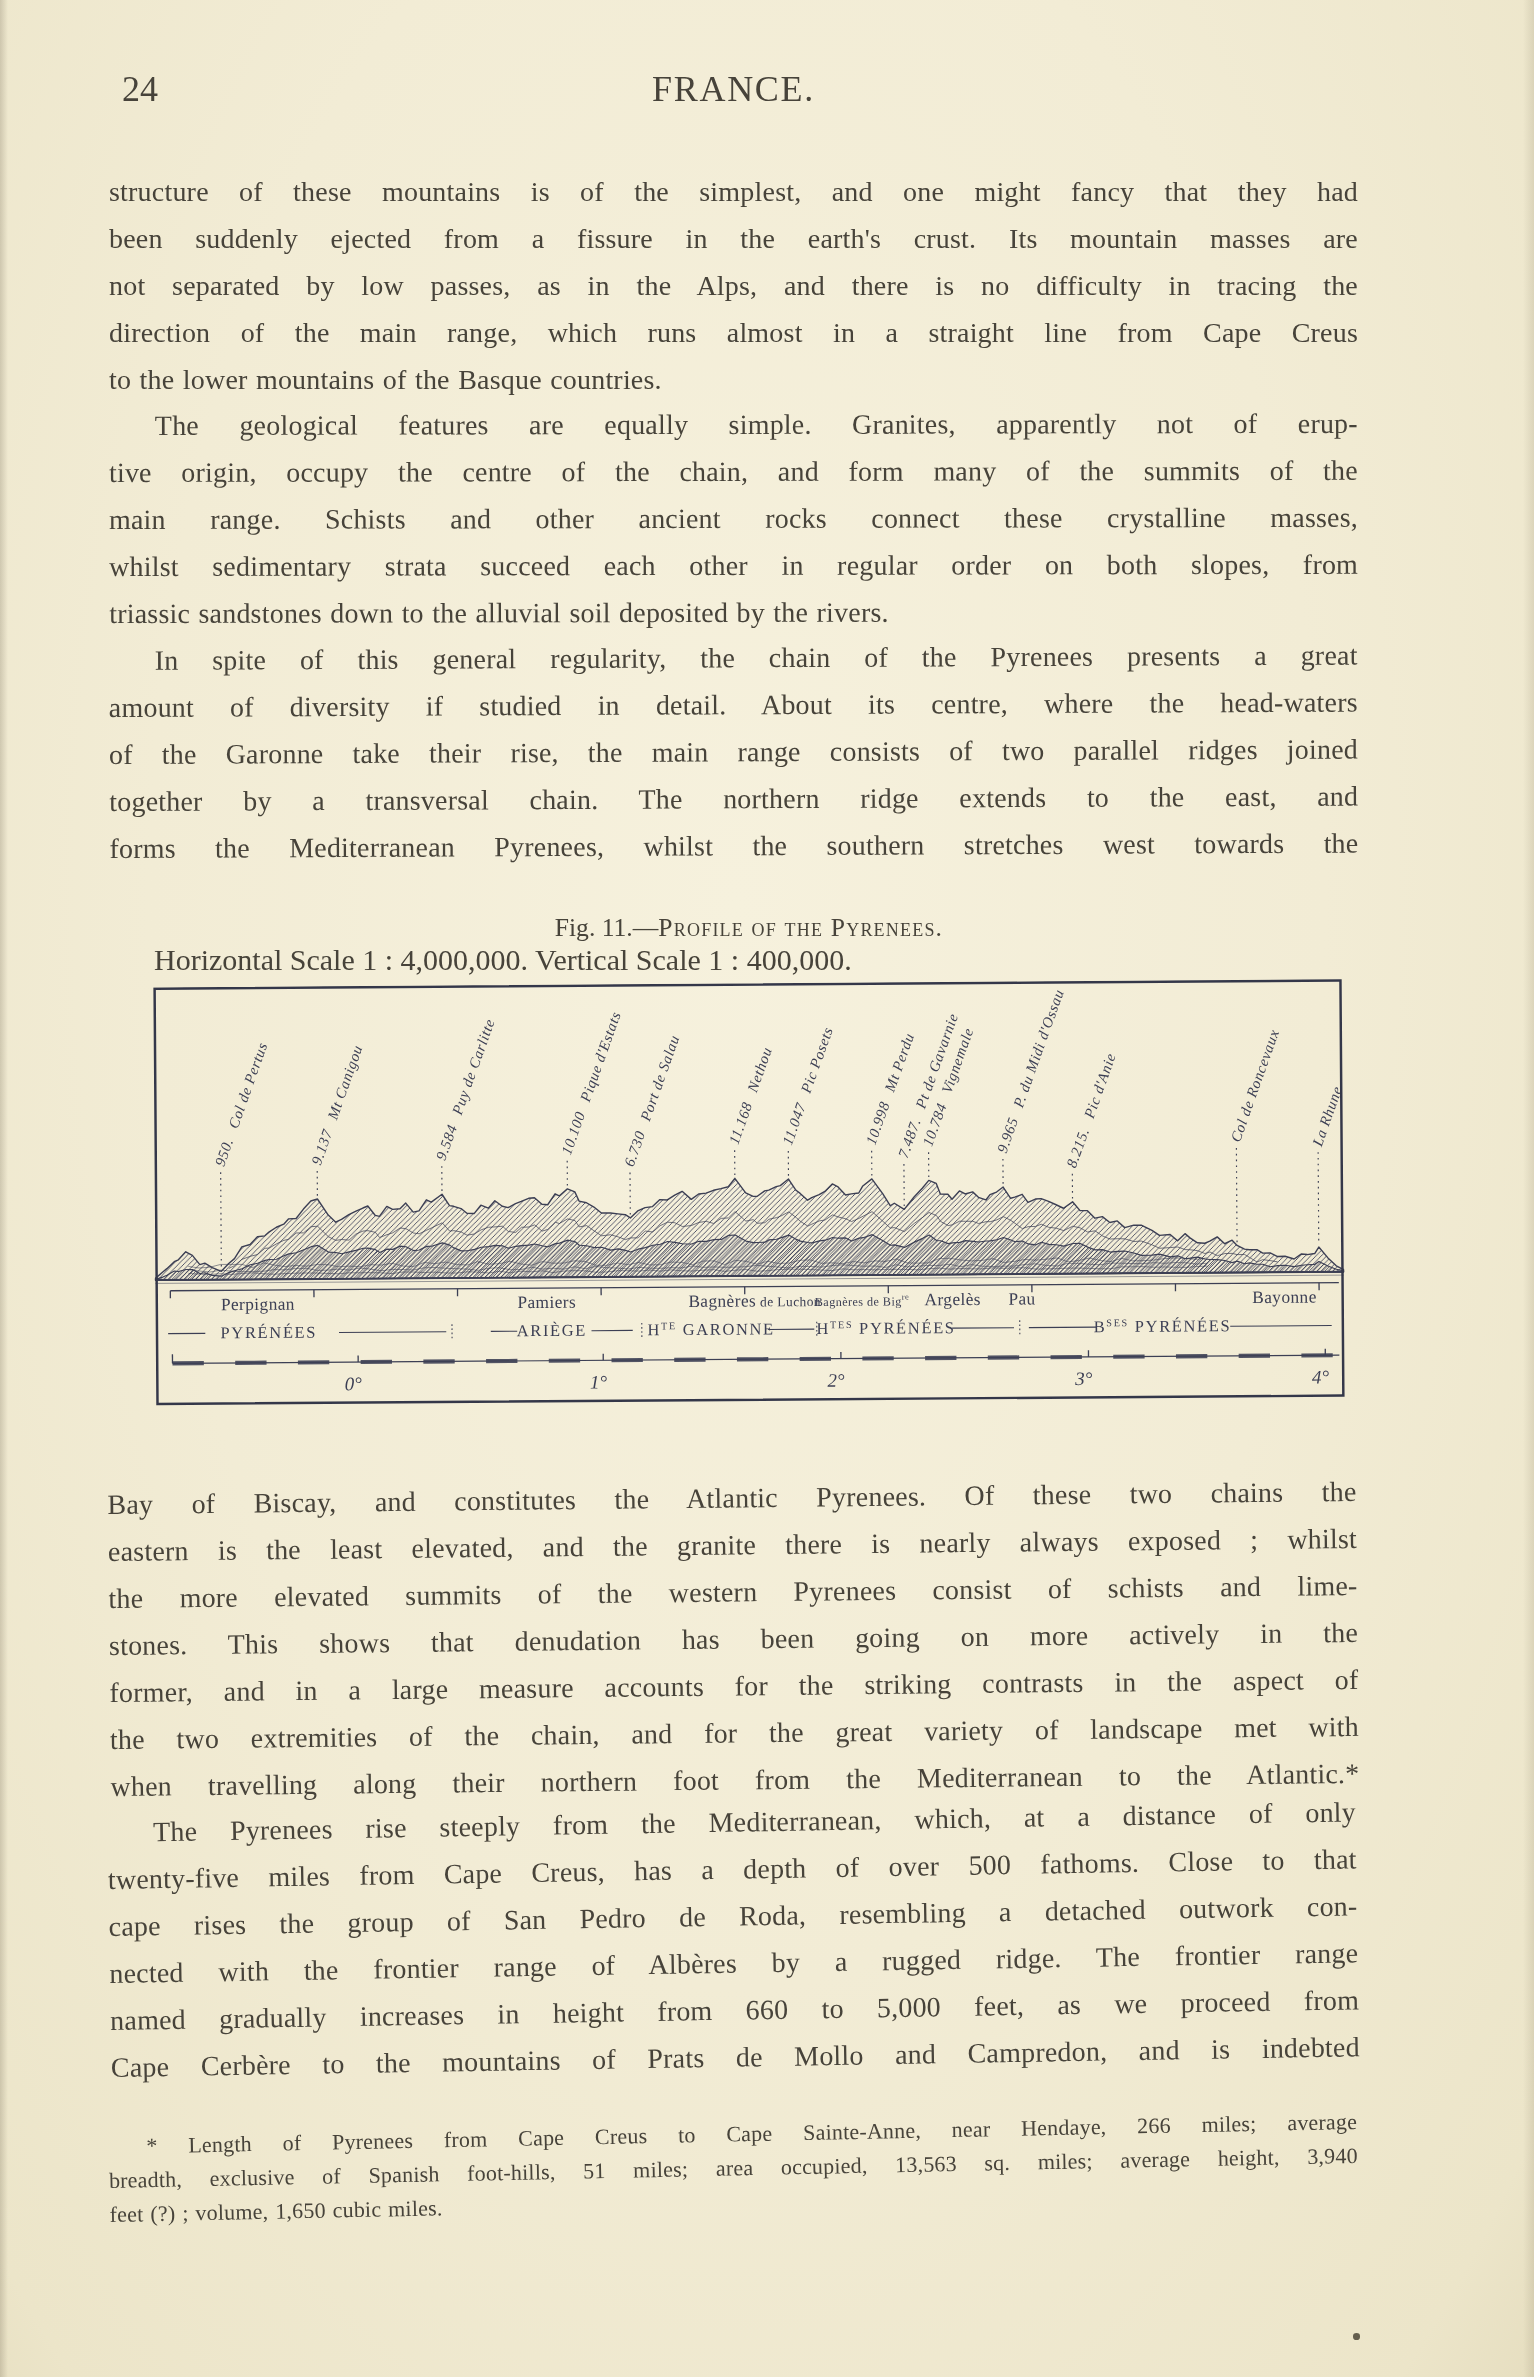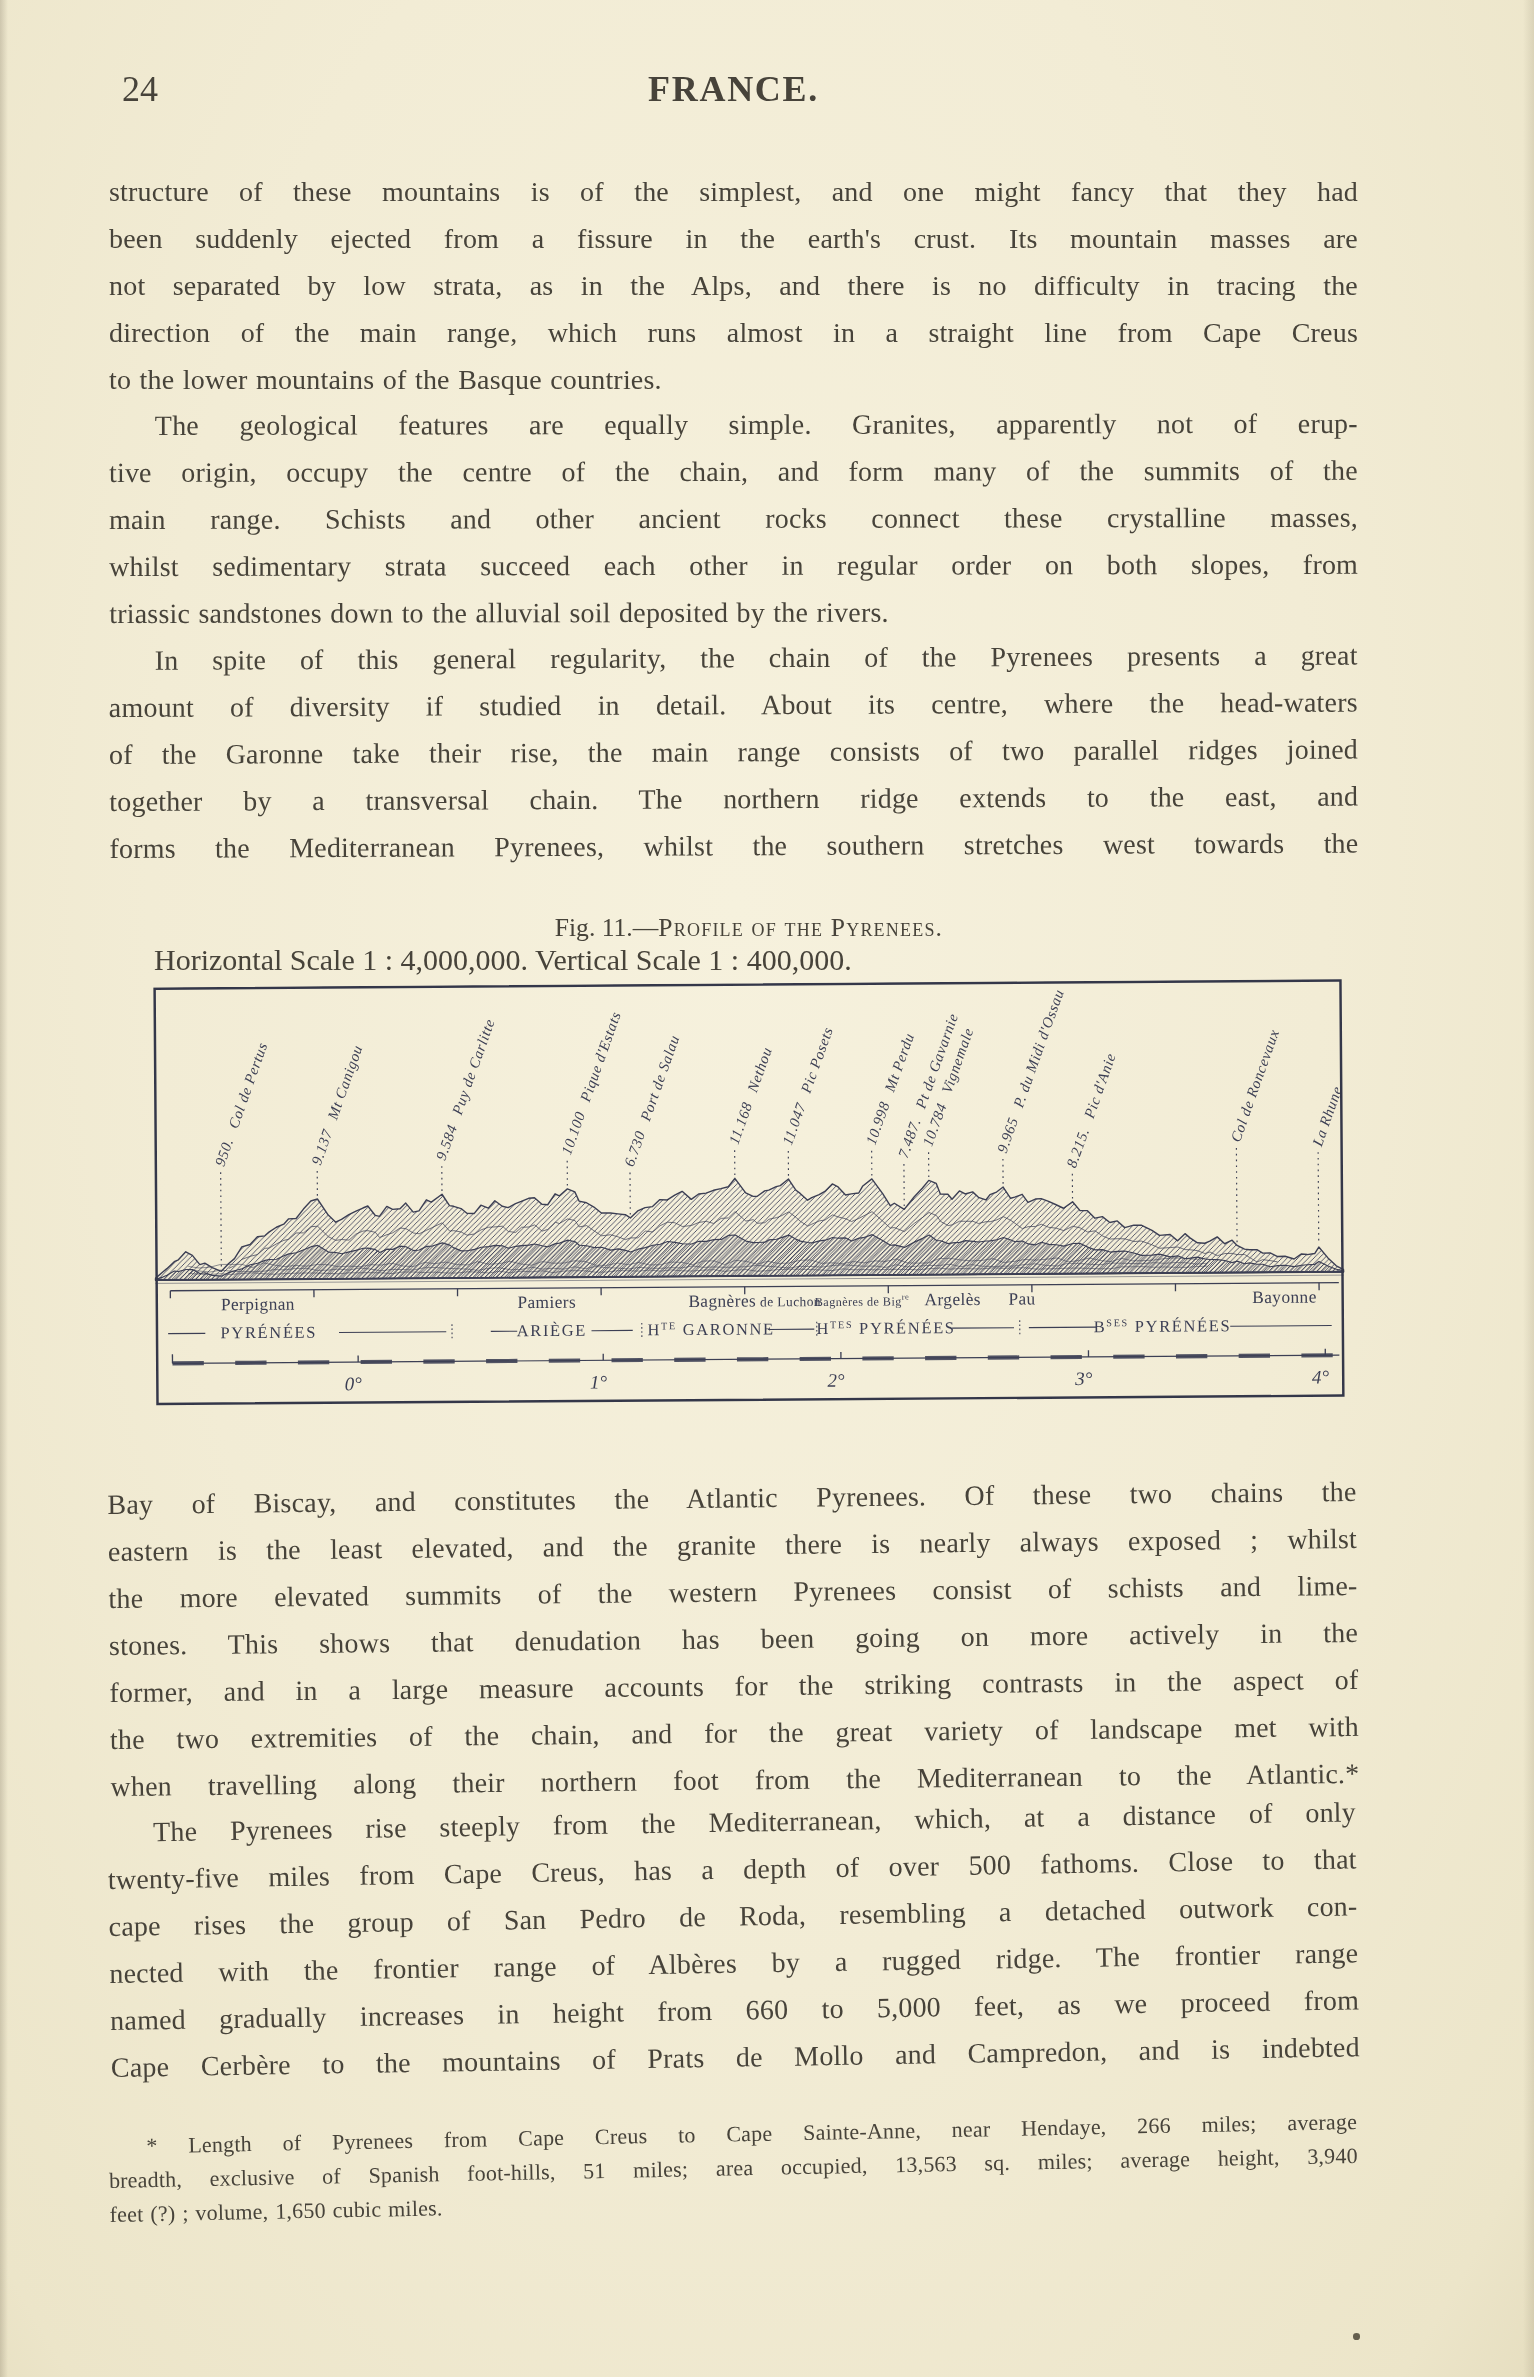--- a/index.html
+++ b/index.html
@@ -9,21 +9,21 @@
       radial-gradient(ellipse at 48% 38%, #f6f1dd 0%, #f2ecd5 52%, #ece5c9 92%, #e6dec0 100%);
     font-family:"Liberation Serif","DejaVu Serif",serif;
     color:#47433a;
   }
   .edge-left{position:absolute;left:0;top:0;width:8.3px;height:100%;
     background:linear-gradient(90deg, rgba(110,100,80,.25), rgba(110,100,80,0));}
   .edge-right{position:absolute;right:0;top:0;width:11.6px;height:100%;
     background:linear-gradient(270deg, rgba(120,110,85,.18), rgba(120,110,85,0));}
   .pagehead{position:absolute;top:68px;font-size:36px;}
   #page-number{left:122px;}
-  #running-title{left:109px;width:1249px;text-align:center;letter-spacing:1.7px;font-weight:bold;}
+  #running-title{left:109px;width:1249px;text-align:center;letter-spacing:1.7px;}
   #text-column{position:absolute;left:109px;top:0;width:1249px;height:100%;}
   .para{position:absolute;left:0;width:100%;transform-origin:0 50%;}
   .pline{
     height:47px;line-height:47px;overflow:hidden;
     font-size:28px;letter-spacing:0.2px;word-spacing:1.2px;
     text-align:justify;
   }
   .pline::after{content:"";display:inline-block;width:100%;height:0;}
   .pline.short{text-align:left;}
   .pline.short::after{display:none;}
@@ -48,21 +48,21 @@
 <div class="edge-left"></div>
 <div class="edge-right"></div>
 
 <div class="pagehead" id="page-number">24</div>
 <div class="pagehead" id="running-title">FRANCE.</div>
 
 <div id="text-column">
     <div class="para" style="top: 168px; transform: rotate(0deg);">
       <div class="pline">structure of these mountains is of the simplest, and one might fancy that they had</div>
       <div class="pline">been suddenly ejected from a fissure in the earth's crust.  Its mountain masses are</div>
-      <div class="pline">not separated by low strata, as in the Alps, and there is no difficulty in tracing the</div>
+      <div class="pline">not separated by low passes, as in the Alps, and there is no difficulty in tracing the</div>
       <div class="pline">direction of the main range, which runs almost in a straight line from Cape Creus</div>
       <div class="pline short">to the lower mountains of the Basque countries.</div>
     </div>
     <div class="para" style="top: 402px; transform: rotate(-0.1deg);">
       <div class="pline ind">The geological features are equally simple.  Granites, apparently not of erup-</div>
       <div class="pline">tive origin, occupy the centre of the chain, and form many of the summits of the</div>
       <div class="pline">main range.  Schists and other ancient rocks connect these crystalline masses,</div>
       <div class="pline">whilst sedimentary strata succeed each other in regular order on both slopes, from</div>
       <div class="pline short">triassic sandstones down to the alluvial soil deposited by the rivers.</div>
     </div>

